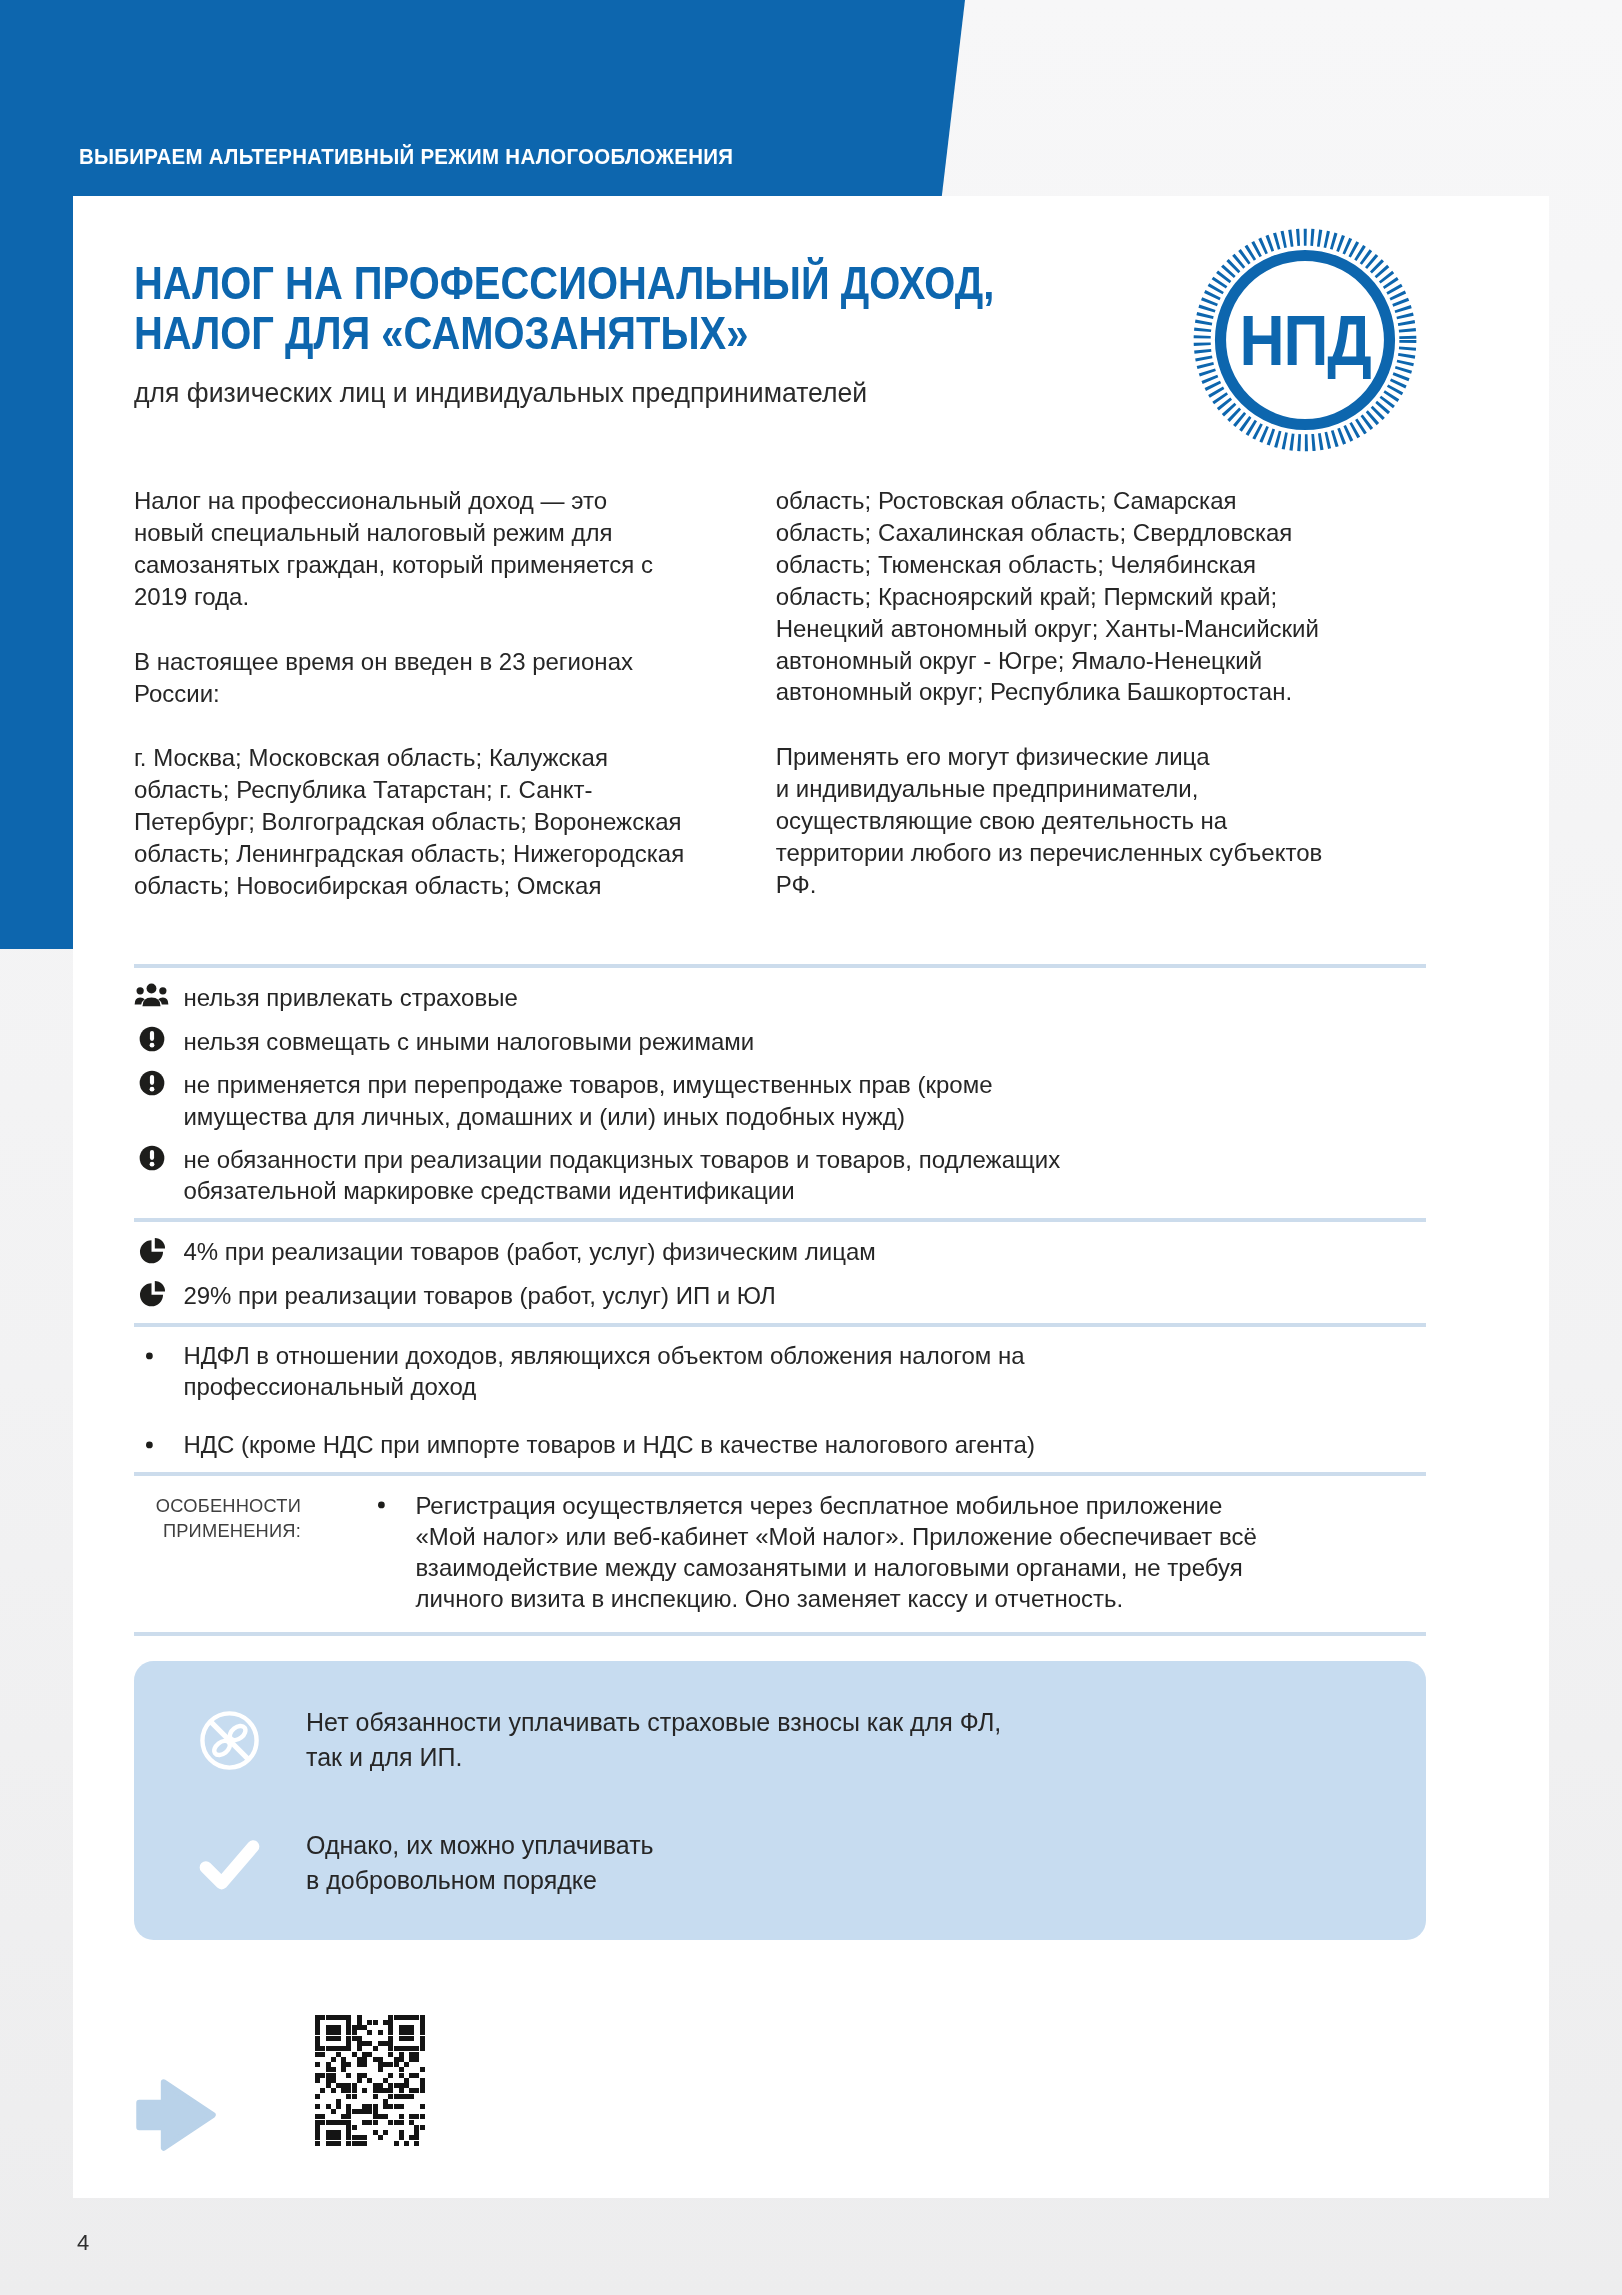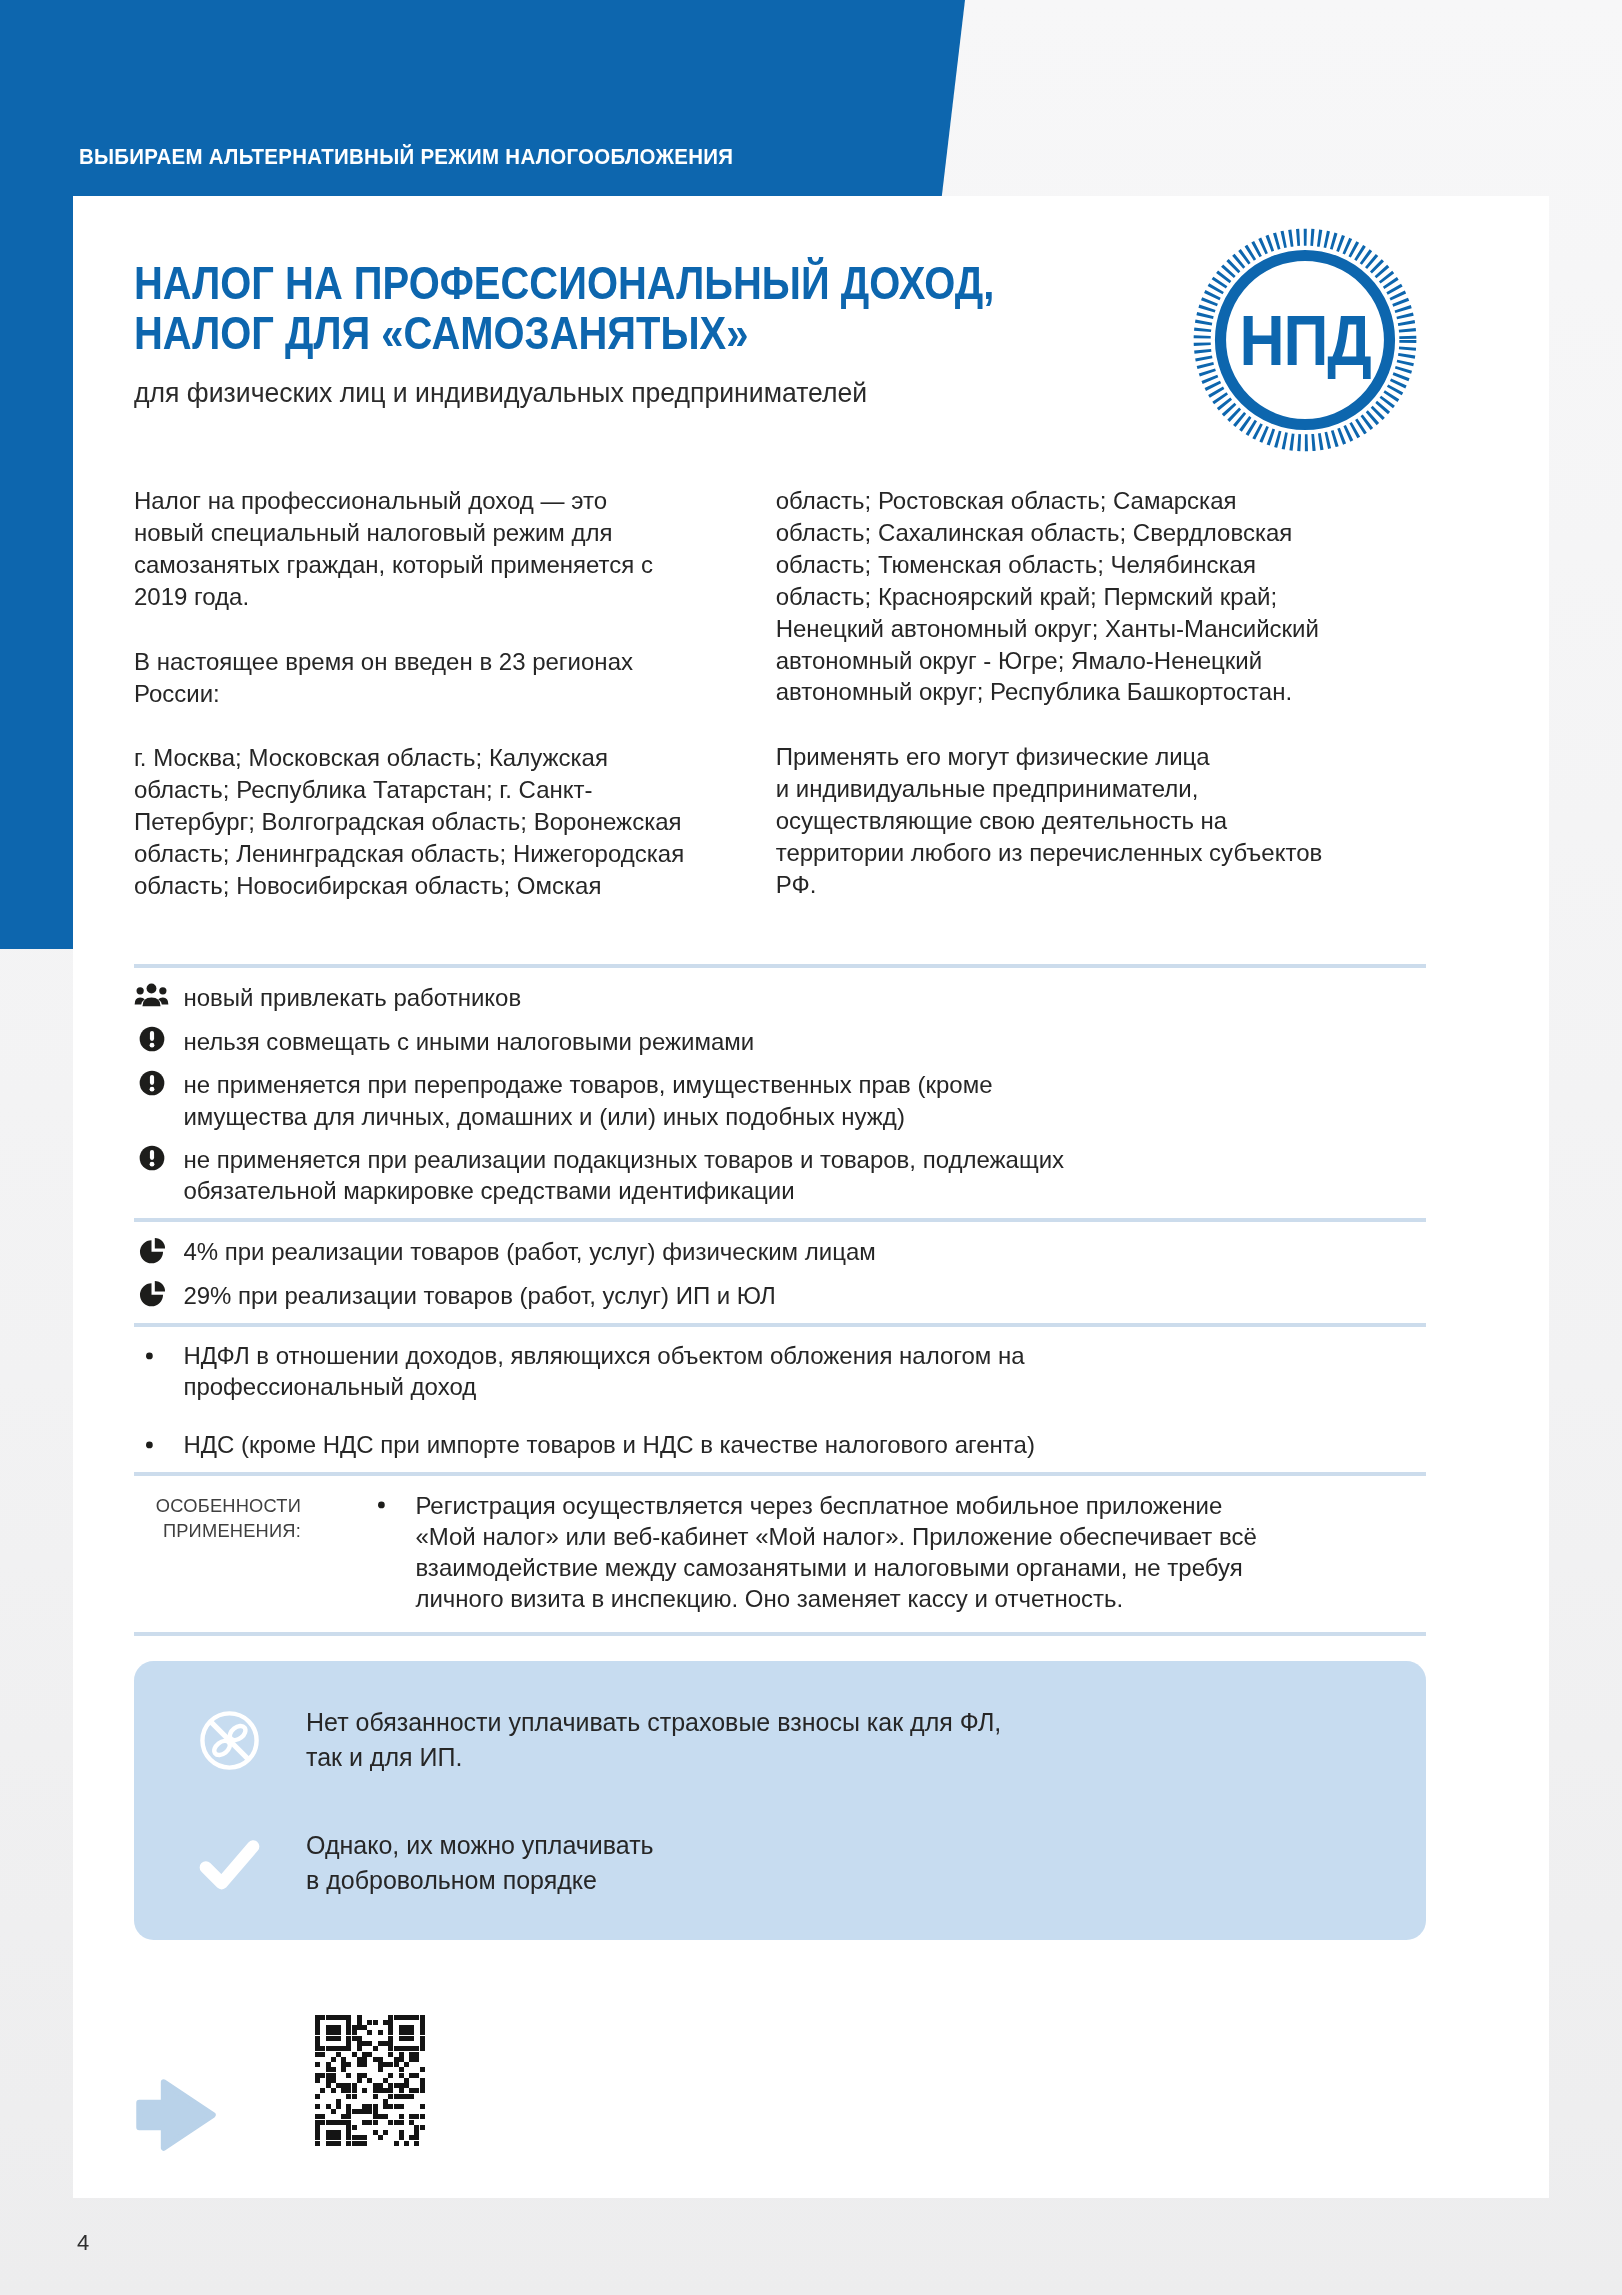--- a/index.html
+++ b/index.html
@@ -126,21 +126,21 @@
               <span class="ic" data-name="users-icon">
                 <svg width="35" height="26" viewBox="0 0 54 40">
                   <circle cx="9.5" cy="12" r="5.6"></circle>
                     <path d="M1 33 q0 -10.5 8.5 -10.5 q4.5 0 7 2.6 q-4.8 3.6 -5.4 7.9 z"></path>
                   <circle cx="44.5" cy="12" r="5.6"></circle>
                     <path d="M53 33 q0 -10.5 -8.5 -10.5 q-4.5 0 -7 2.6 q4.8 3.6 5.4 7.9 z"></path>
                   <circle cx="27" cy="8.5" r="7.6"></circle>
                     <path d="M13 36 q0 -13.5 14 -13.5 q14 0 14 13.5 z"></path>
                 </svg>
               </span>
-              <div class="t" data-name="restriction-text">новый привлекать работников</div>
+              <div class="t" data-name="restriction-text">нельзя привлекать страховые</div>
             </div>
             <div class="row" data-name="restriction-row">
               <span class="ic" data-name="exclamation-icon">
                 <svg width="26" height="26" viewBox="0 0 40 40">
                   <circle cx="20" cy="20" r="19"></circle>
                     <rect x="16.8" y="7.5" width="6.4" height="15.5" rx="3.2" fill="#ffffff"></rect>
                     <circle cx="20" cy="29.5" r="3.7" fill="#ffffff"></circle>
                 </svg>
               </span>
               <div class="t" data-name="restriction-text">нельзя совмещать с иными налоговыми режимами</div>
@@ -157,21 +157,21 @@
 имущества для личных, домашних и (или) иных подобных нужд)</div>
             </div>
             <div class="row" data-name="restriction-row">
               <span class="ic" data-name="exclamation-icon">
                 <svg width="26" height="26" viewBox="0 0 40 40">
                   <circle cx="20" cy="20" r="19"></circle>
                     <rect x="16.8" y="7.5" width="6.4" height="15.5" rx="3.2" fill="#ffffff"></rect>
                     <circle cx="20" cy="29.5" r="3.7" fill="#ffffff"></circle>
                 </svg>
               </span>
-              <div class="t" data-name="restriction-text">не применяется при реализации подакцизных товаров и товаров, подлежащих
+              <div class="t" data-name="restriction-text">не обязанности при реализации подакцизных товаров и товаров, подлежащих
 обязательной маркировке средствами идентификации</div>
             </div>
           </div>
         </div>
 
         <div class="tsection" data-name="section-tax-rates">
           <div class="titems" data-name="section-items">
             <div class="row" data-name="tax-rate-row">
               <span class="ic" data-name="pie-chart-icon">
                 <svg width="29" height="29" viewBox="0 0 44 44">

